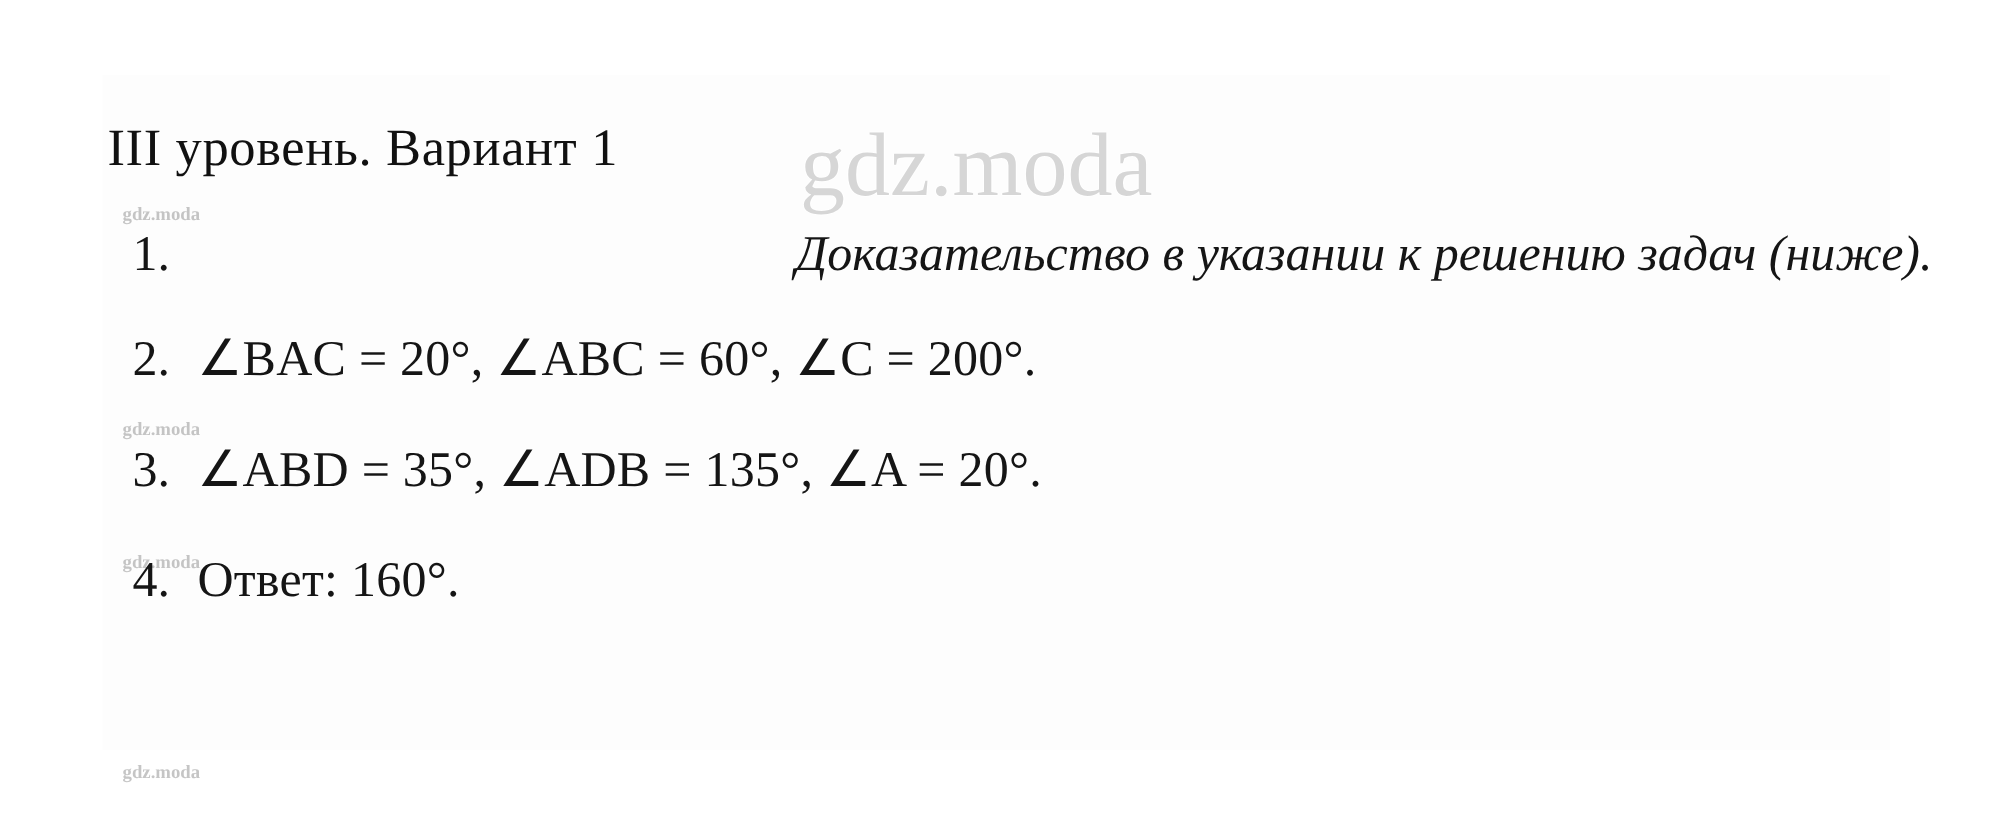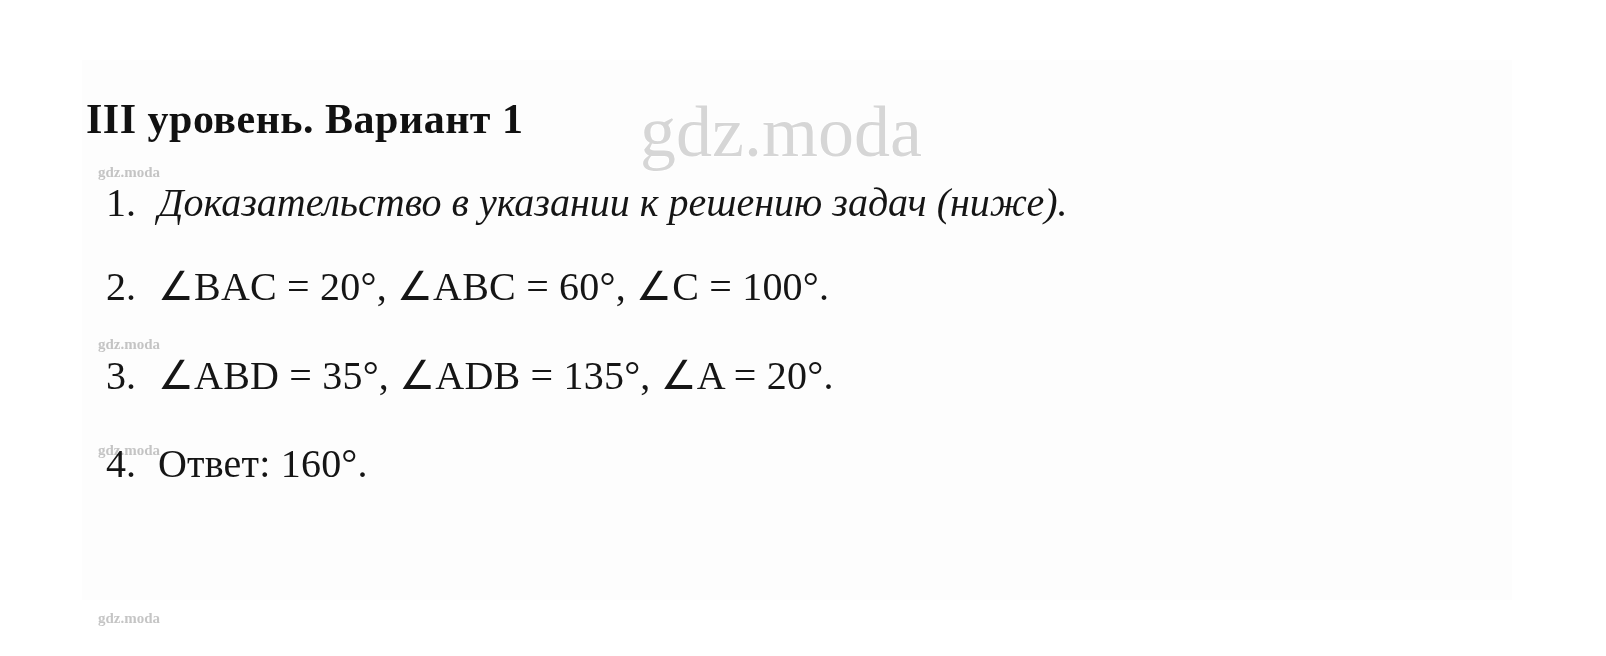--- a/index.html
+++ b/index.html
@@ -33,21 +33,21 @@
     width: 1430px;
     height: 540px;
     background: #fdfdfd;
   }
 
   .heading {
     position: absolute;
     left: 86px;
     top: 98px;
     font-family: "Liberation Serif", serif;
-    font-weight: bold;
+    font-weight: normal;
     font-size: 42px;
     line-height: 1;
     letter-spacing: 0.5px;
     color: #111111;
     white-space: nowrap;
     text-align: center;
   }
 
   
   .watermark-main {
@@ -104,21 +104,21 @@
   }
   .answer-row .txt {
     flex: 1 1 auto;
   }
 
   .row-1 { margin-bottom: 42px; }
   .row-2 { margin-bottom: 46px; }
   .row-3 { margin-bottom: 46px; }
   .row-4 { margin-bottom: 0; }
 
-  .italic .txt { font-style: italic; }
+  .italic .txt { font-style: italic; text-align: right; }
 
   .row-2 .txt, .row-3 .txt, .row-4 .txt { letter-spacing: 0.2px; }
 </style>
 </head>
 <body>
 
 <div id="page">
 
   <div class="page-band"></div>
 
@@ -133,21 +133,21 @@
 
   <div class="answers">
 
     <div class="answer-row row-1 italic">
       <span class="num">1.</span>
       <span class="txt">Доказательство в указании к решению задач (ниже).</span>
     </div>
 
     <div class="answer-row row-2">
       <span class="num">2.</span>
-      <span class="txt">∠BAC = 20°, ∠ABC = 60°, ∠C = 100°.</span>
+      <span class="txt">∠BAC = 20°, ∠ABC = 60°, ∠C = 200°.</span>
     </div>
 
     <div class="answer-row row-3">
       <span class="num">3.</span>
       <span class="txt">∠ABD = 35°, ∠ADB = 135°, ∠A = 20°.</span>
     </div>
 
     <div class="answer-row row-4">
       <span class="num">4.</span>
       <span class="txt">Ответ: 160°.</span>

